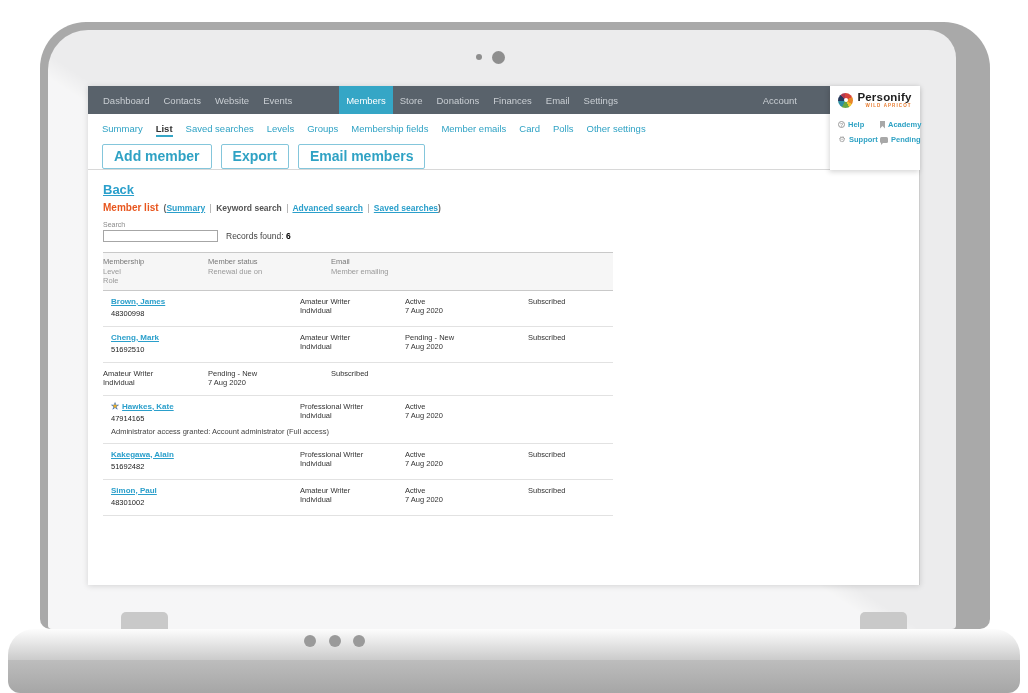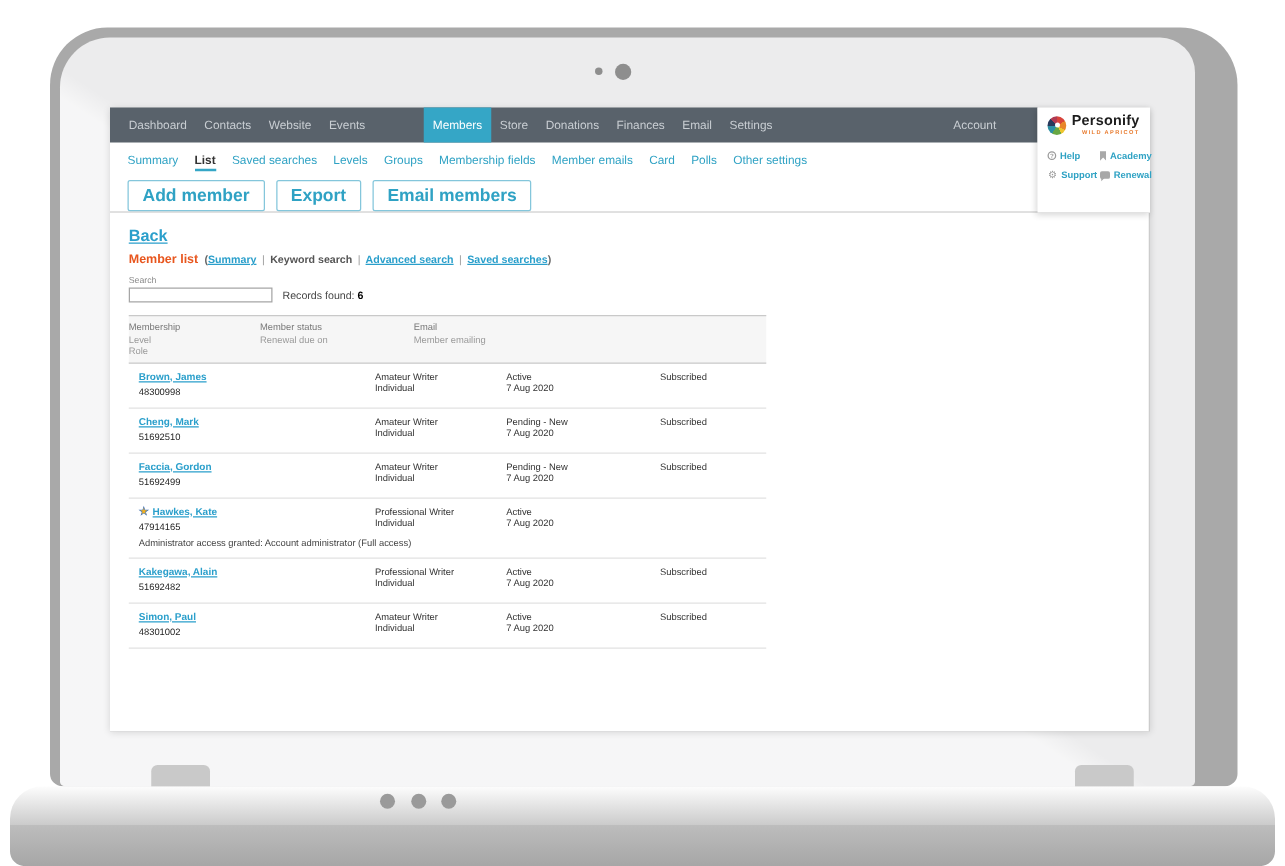--- a/index.html
+++ b/index.html
@@ -20,21 +20,21 @@
   .hinge-tab.left { left:121px; } .hinge-tab.right { left:860px; }
   .base { position:absolute; left:8px; top:629px; width:1012px; height:64px;
           border-radius:26px 26px 12px 12px; overflow:hidden; }
   .base-top    { height:31px; background:linear-gradient(#fdfdfd,#cbcbcb); }
   .base-bottom { height:33px; background:linear-gradient(#bdbdbd,#a6a6a6); }
   .base-dot { position:absolute; top:635px; width:12px; height:12px; border-radius:50%; background:#9a9a9a; }
   .bd1 { left:304px; } .bd2 { left:329px; } .bd3 { left:353px; }
 
   
   .app { position:absolute; left:88px; top:86px; width:832px; height:499px;
-         background:#a3a3a3; box-shadow:0 1px 6px rgba(0,0,0,.14);
+         background:#b91c1c; box-shadow:0 1px 6px rgba(0,0,0,.14);
          display:flex; flex-direction:column; }
 
   .app-top { position:relative; flex:none; height:84px; border-bottom:1px solid #d8d8d8; background:#fff; }
 
   .topnav { position:absolute; left:0; top:0; width:742px; height:28px; background:#59626b;
             display:flex; align-items:stretch; padding-left:8px; }
   .topnav .nav-item { display:flex; align-items:center; padding:0 7px; font-size:9.5px;
             color:#c9ced3; cursor:pointer; white-space:nowrap; }
   .topnav .nav-item.active { background:#35a6c6; color:#fff;margin-left:40px; }
   .topnav .account { margin-left:auto; margin-right:26px; }
@@ -151,21 +151,21 @@
         <span class="help-item">
           <span class="ic ic-bookmark"></span>
           <span>Academy</span>
         </span>
         <span class="help-item">
           <span class="ic ic-gear"></span>
           <span>Support</span>
         </span>
         <span class="help-item">
           <span class="ic ic-bubble"></span>
-          <span>Renewal</span>
+          <span>Pending</span>
         </span>
       </div>
     </div>
 
     <div class="subnav">
       <span class="sub-item">Summary</span>
       <span class="sub-item active">List</span>
       <span class="sub-item">Saved searches</span>
       <span class="sub-item">Levels</span>
       <span class="sub-item">Groups</span>
@@ -257,24 +257,20 @@
         <div class="c3">
           <div>Pending - New</div>
           <div>7 Aug 2020</div>
         </div>
         <div class="c4">
           <div>Subscribed</div>
         </div>
       </div>
 
       <div class="trow">
-        <div class="c1">
-          <span class="mname">Faccia, Gordon</span>
-          <div class="muid">51692499</div>
-        </div>
         <div class="c2">
           <div>Amateur Writer</div>
           <div>Individual</div>
         </div>
         <div class="c3">
           <div>Pending - New</div>
           <div>7 Aug 2020</div>
         </div>
         <div class="c4">
           <div>Subscribed</div>

